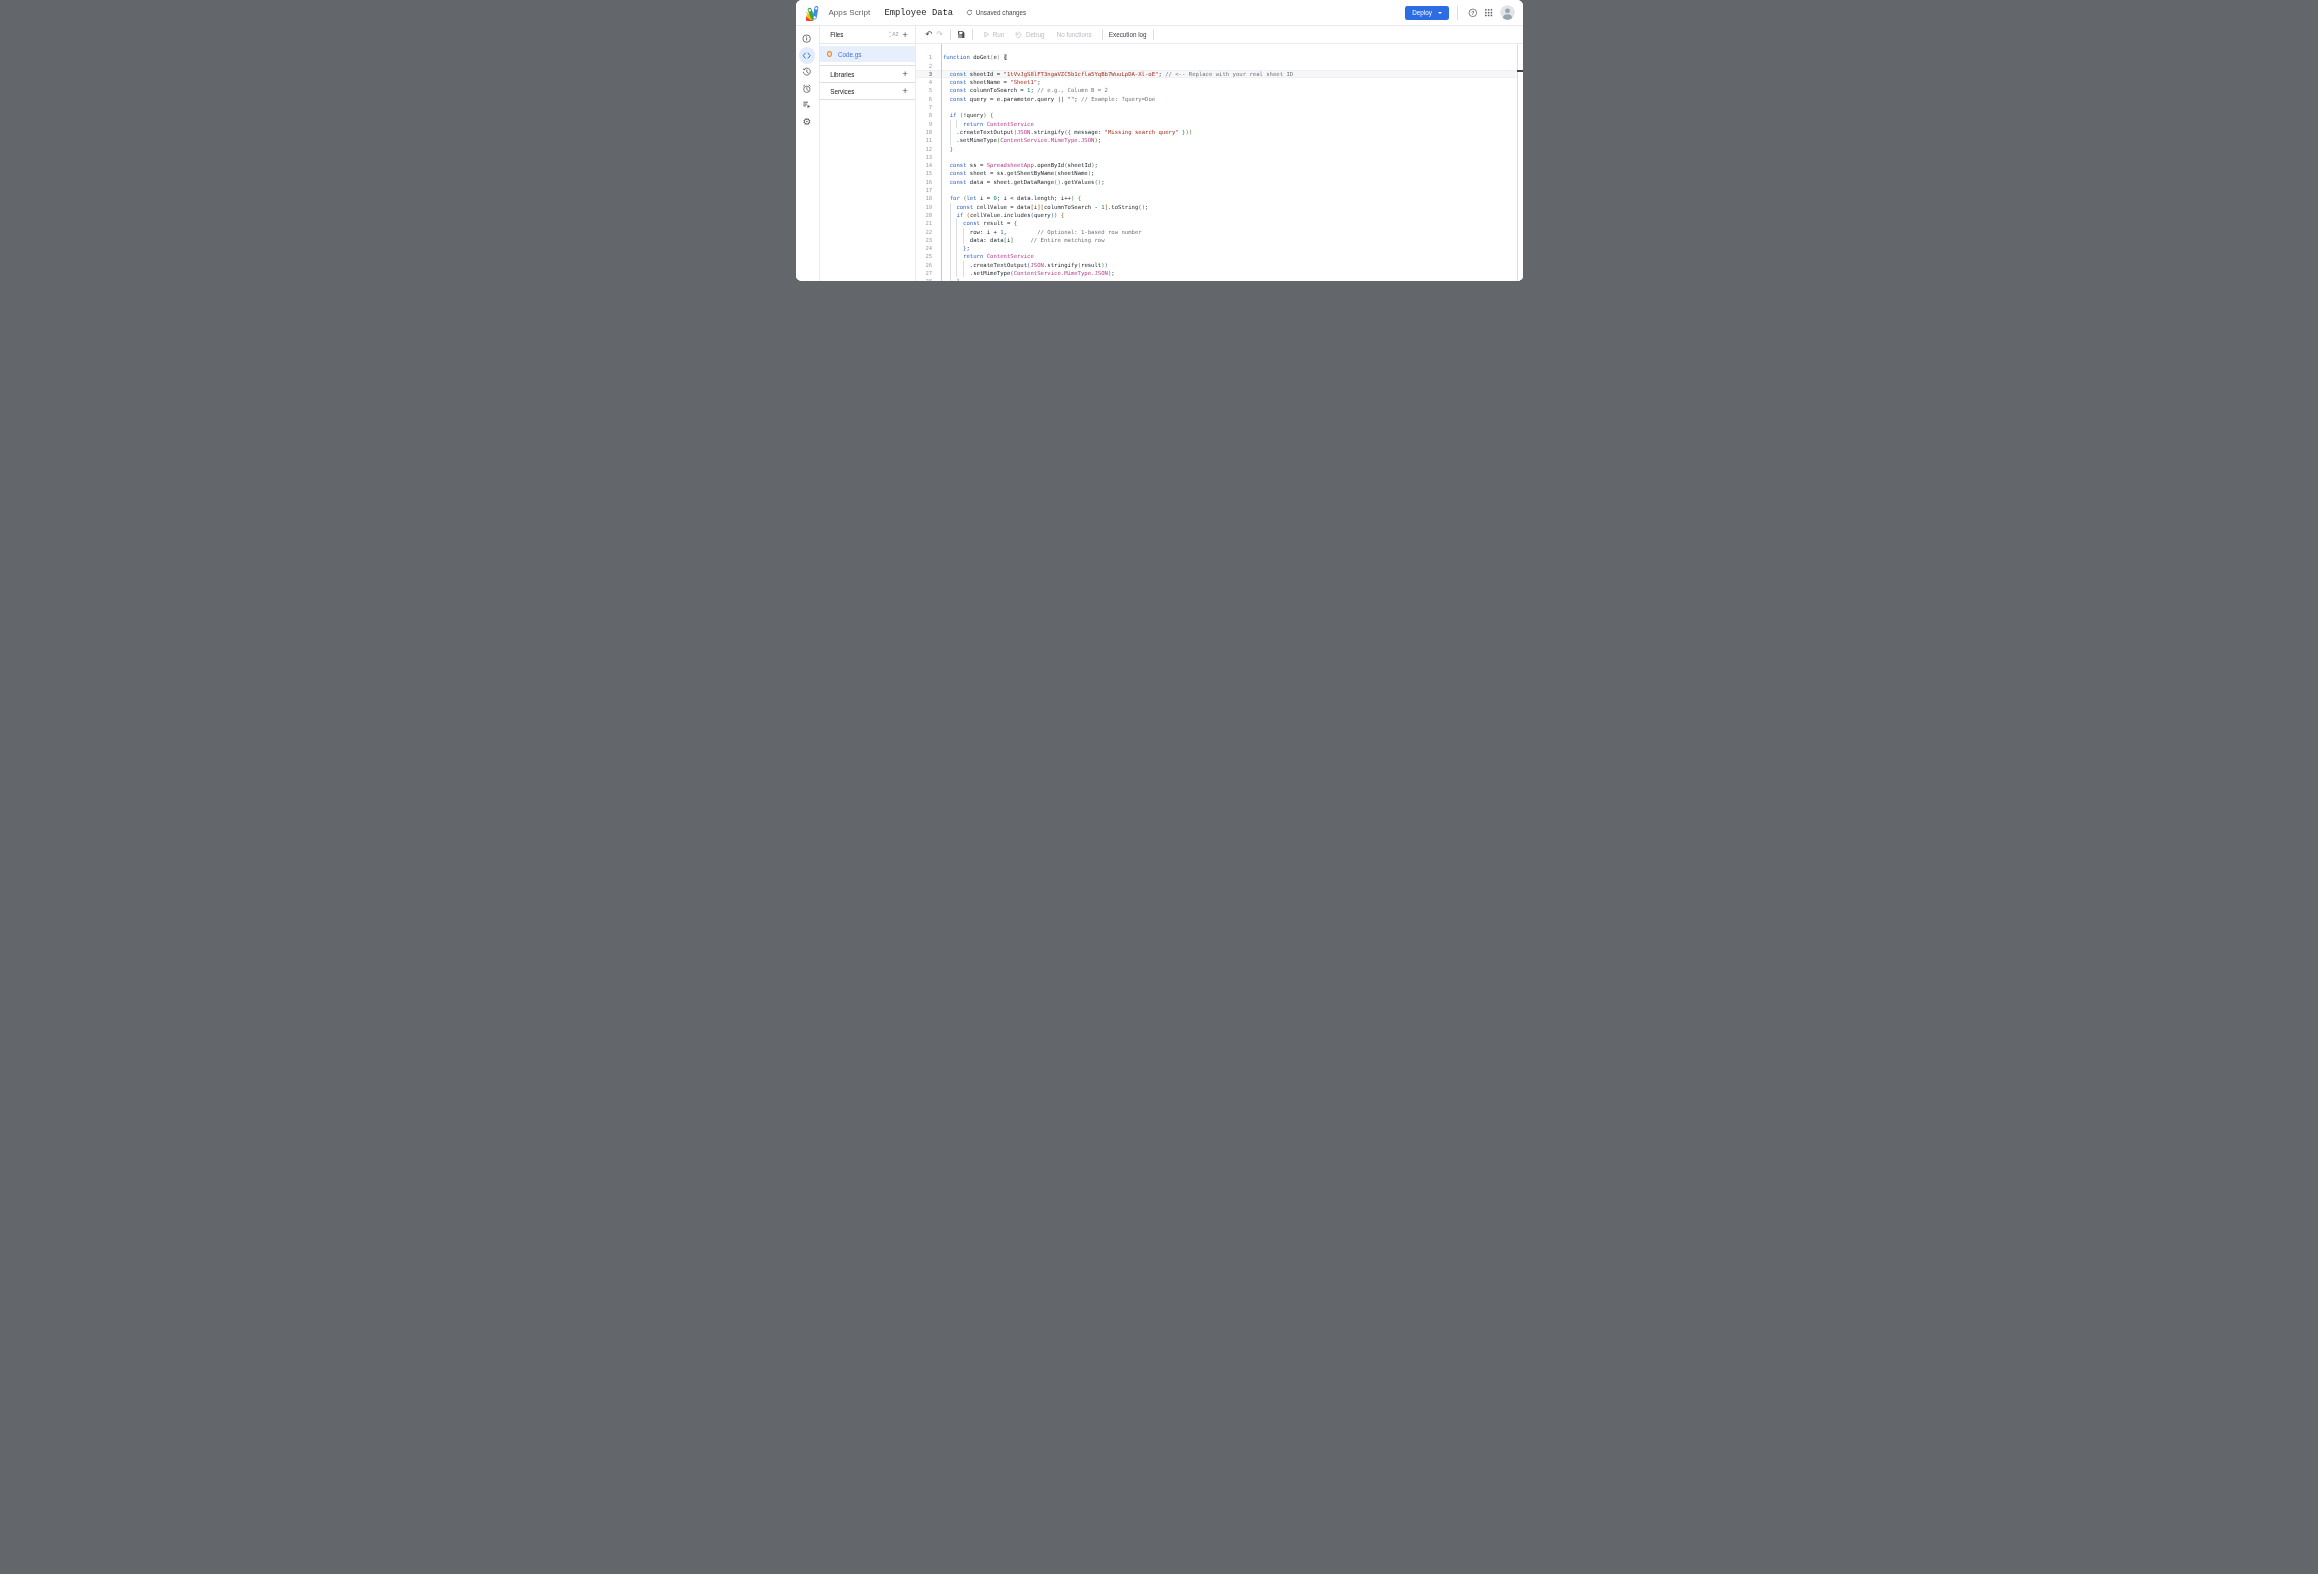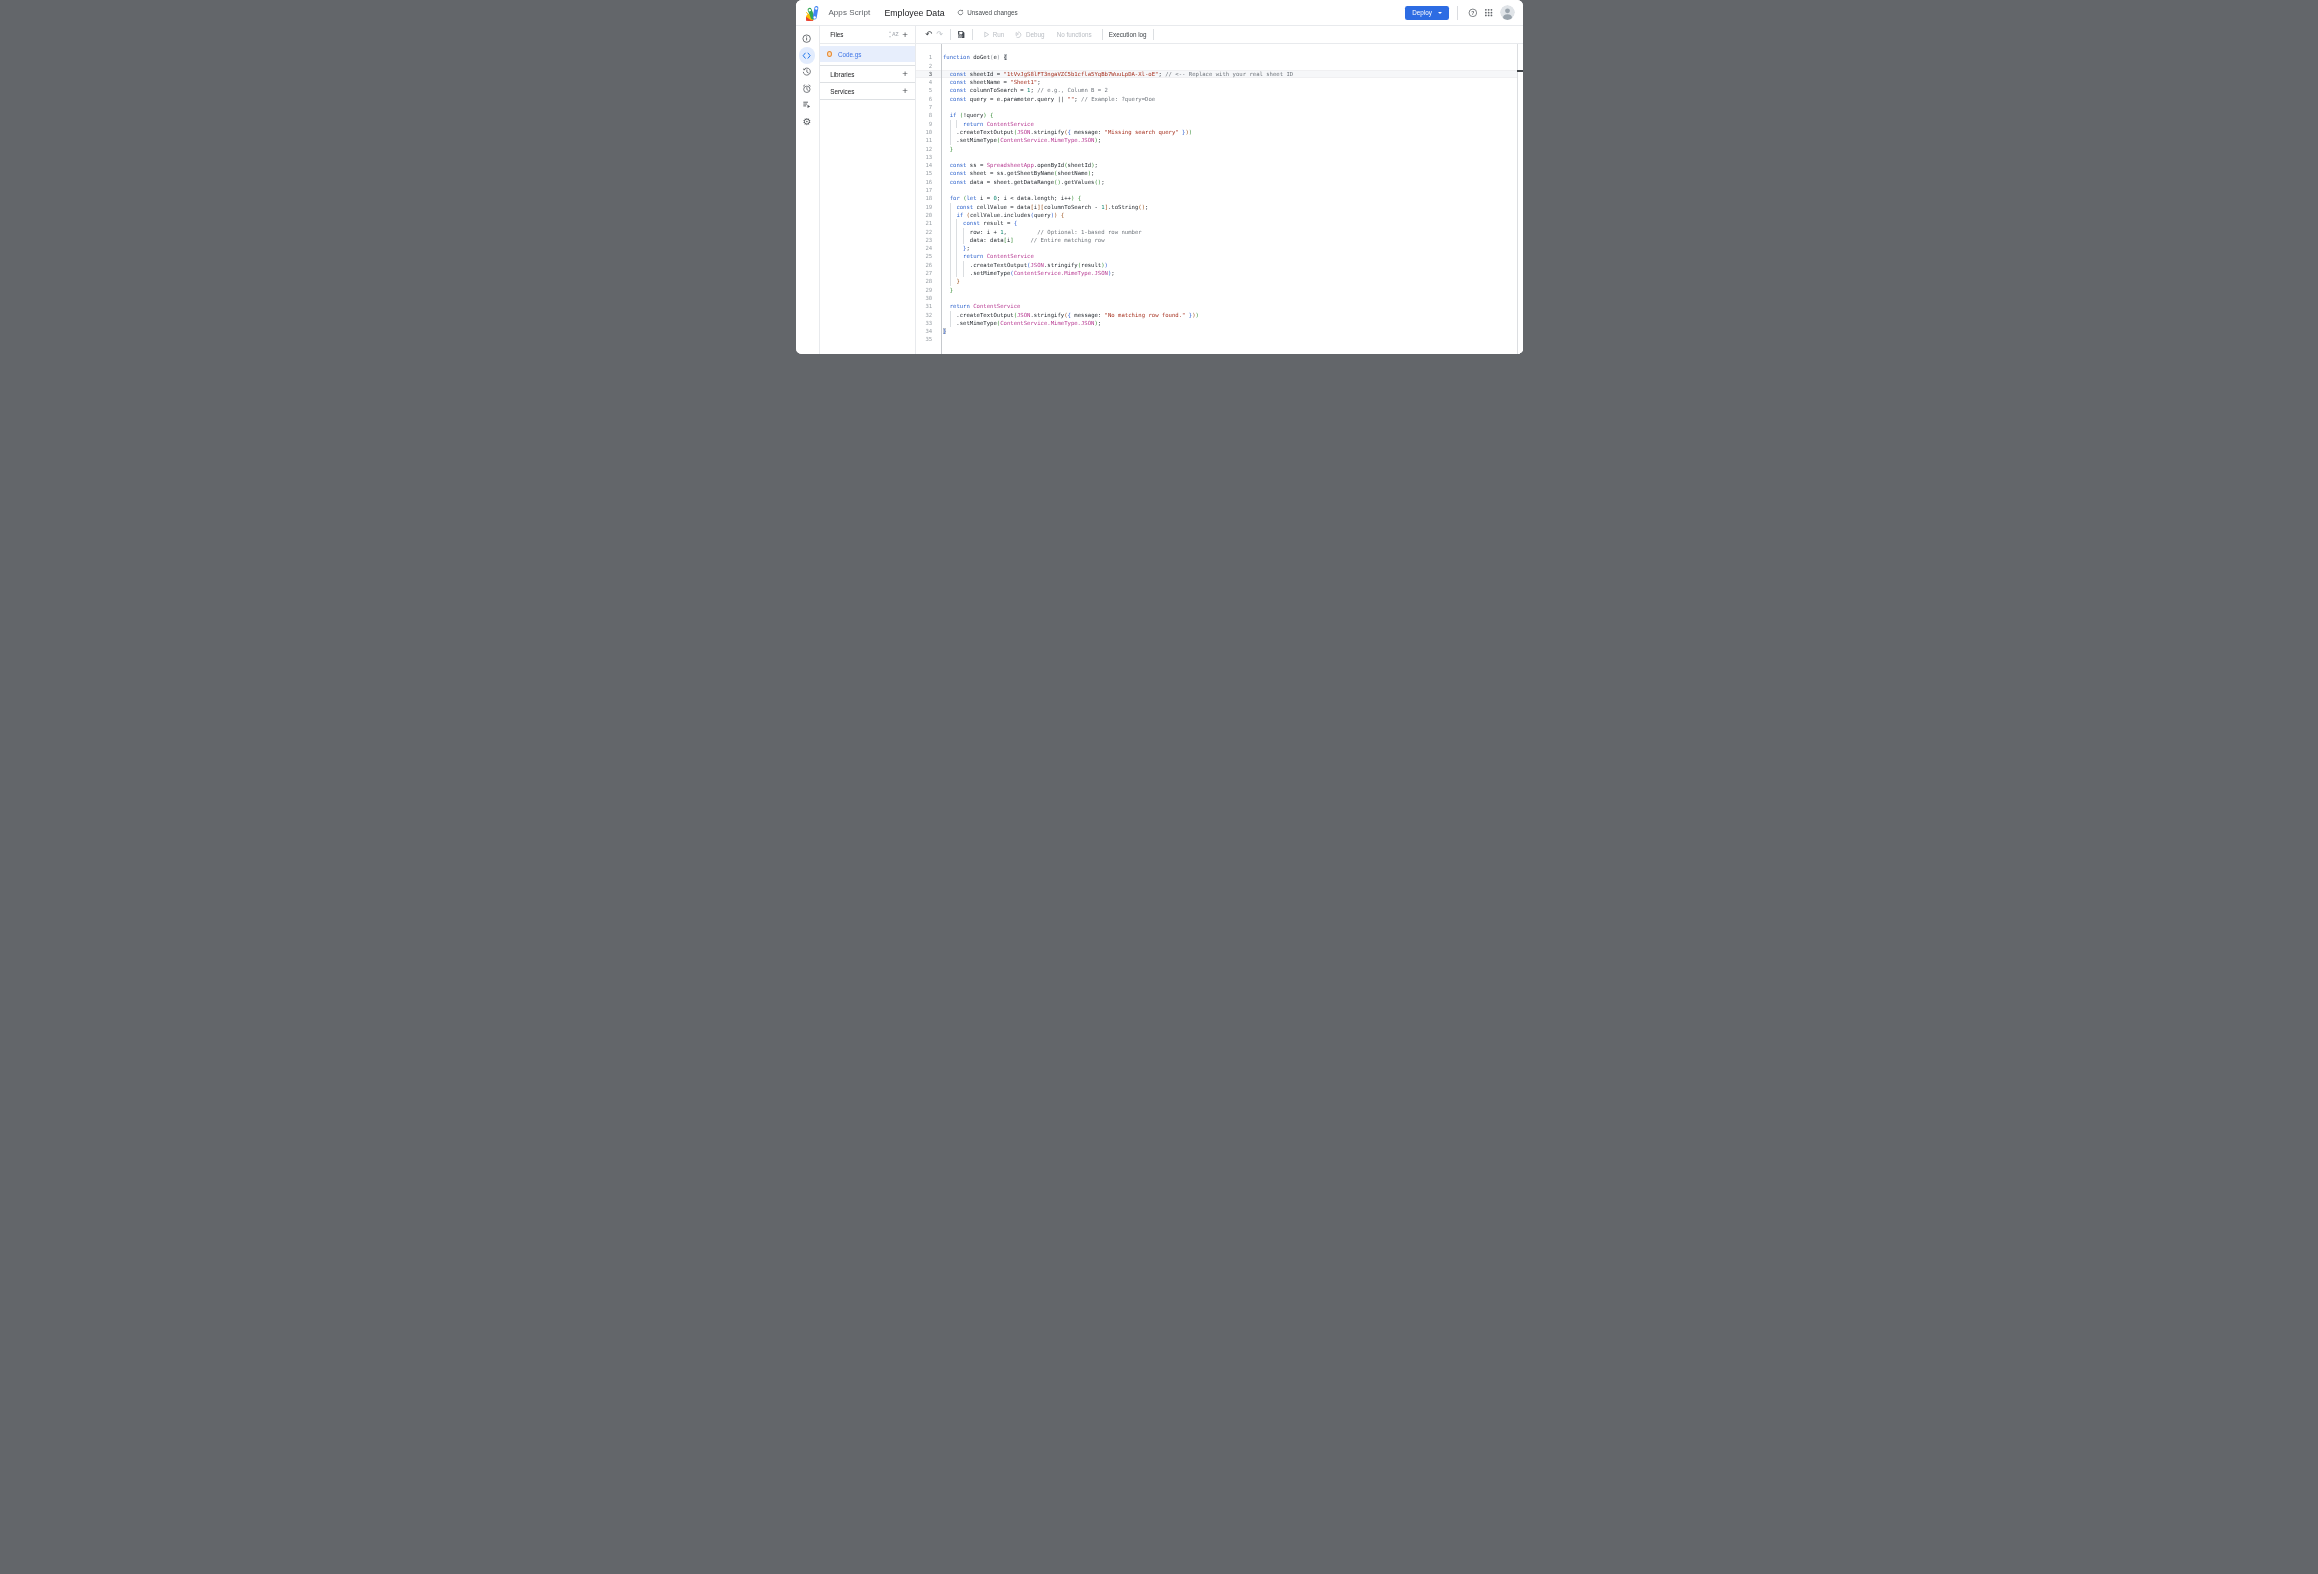--- a/index.html
+++ b/index.html
@@ -1,23 +1,23 @@
 <!DOCTYPE html>
 <html style="font-size:7.4px"><head>
 <meta charset="utf-8">
 <style>
   html,body{margin:0;padding:0;background:#63666a;font-family:"Liberation Sans","DejaVu Sans",sans-serif;}
   *{box-sizing:border-box;}
-  .window{width:727px;height:354px;margin:0 auto;background:#fff;border-radius:5.6px;overflow:hidden;position:relative;}
+  .window{width:727px;height:281px;margin:0 auto;background:#fff;border-radius:5.6px;overflow:hidden;position:relative;}
 
   
   .topbar{height:26px;display:flex;align-items:center;padding:0 7.4px 0 10.2px;background:#fff;border-bottom:0.5px solid #e8eaed;position:relative;z-index:5;}
   .logo{width:18.5px;height:17.6px;flex:none;}
   .app-name{font-size:8px;color:#5f6368;margin-left:4.2px;letter-spacing:0.1px;}
-  .proj-title{font-size:8.8px;color:#202124;margin-left:14px;}
+  .proj-title{font-size:8.8px;color:#202124;margin-left:14px;font-family:Liberation Mono, monospace;}
   .status{display:flex;align-items:center;gap:3.2px;margin-left:12.5px;color:#454a4e;font-size:6.3px;}
   .status svg{display:block;}
   .tb-right{margin-left:auto;display:flex;align-items:center;}
   .deploy-btn{height:14px;background:#2d6ce3;color:#fff;border:none;border-radius:2.3px;font-size:6.3px;font-family:inherit;font-weight:500;display:flex;align-items:center;padding:0 7px;cursor:pointer;}
   .deploy-caret{width:0;height:0;border-left:2.1px solid transparent;border-right:2.1px solid transparent;border-top:2.3px solid #fff;margin-left:6px;}
   .tb-divider{width:0.5px;height:14px;background:#dadce0;margin:0 7px 0 8px;}
   .icon-btn{width:16px;height:16px;border:none;background:transparent;display:flex;align-items:center;justify-content:center;cursor:pointer;padding:0;}
   .avatar{width:15px;height:15px;border-radius:50%;overflow:hidden;margin-left:3.7px;flex:none;}
 
   

